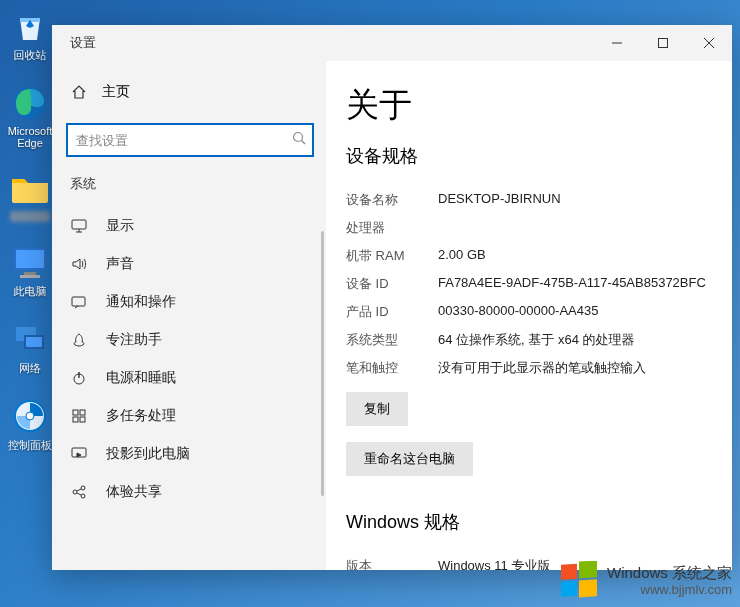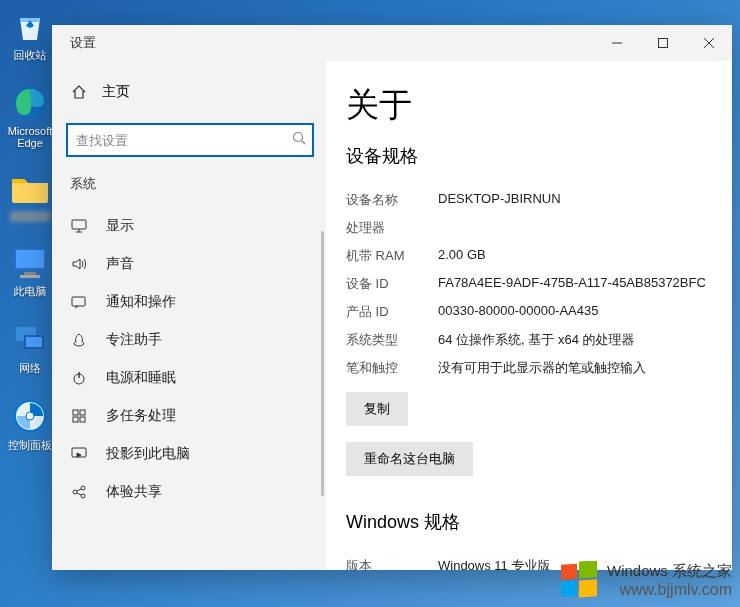--- a/index.html
+++ b/index.html
@@ -42,21 +42,21 @@
   .spec-label { width: 92px; color: #555; flex-shrink: 0; }
   .spec-val { flex: 1; color: #222; }
   .btn { display: inline-block; background: #e5e5e5; border: none; padding: 8px 18px; font-size: 13px; cursor: pointer; margin: 10px 0 16px 0; font-family: Liberation Serif, serif; }
 
   
   .watermark { position: absolute; right: 8px; bottom: 6px; display: flex; align-items: center; gap: 8px; text-align: right; }
   .wm-logo { width: 40px; height: 40px; }
   .wm-text { display: flex; flex-direction: column; line-height: 1.25; }
   .wm-main { font-size: 15px; color: #333; }
   .wm-main .zh { color: #333; }
-  .wm-url { font-size: 16px; color: #555; }
+  .wm-url { font-size: 13px; color: #555; }
 </style>
 </head>
 <body>
 
 <div class="desktop">
   <div class="desk-icon">
     <div class="desk-ico-img">
       <svg width="36" height="36" viewBox="0 0 36 36">
           <path fill="#e8f4ff" d="M8 10h20l-3 22H11z"></path>
           <path fill="#7fc4ff" d="M8 10h20v4H8z"></path>

